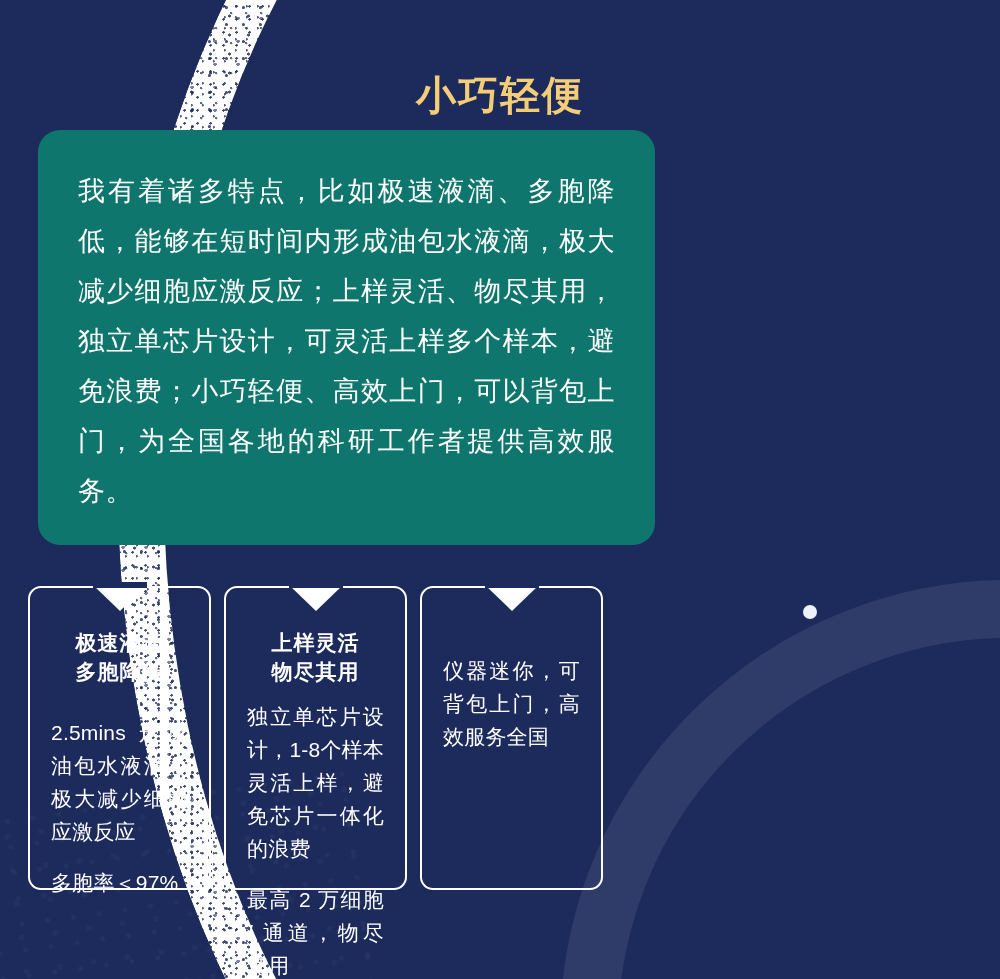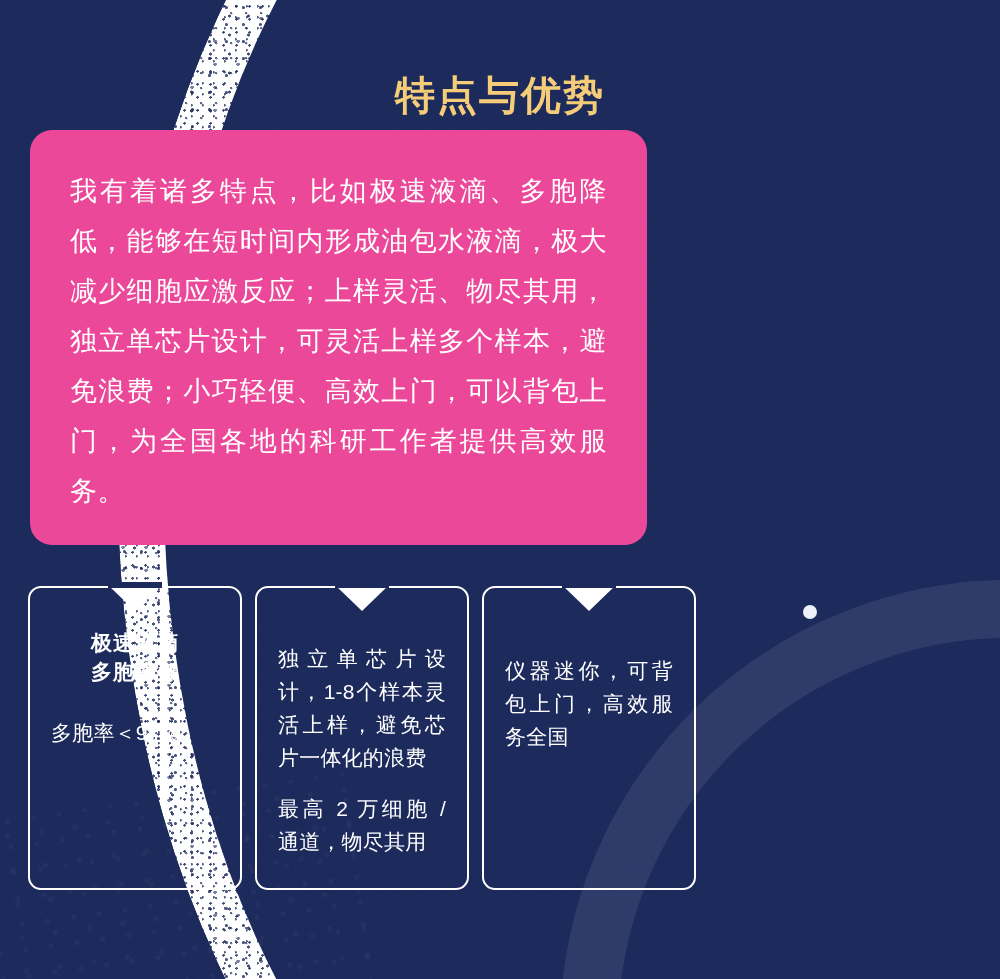--- a/index.html
+++ b/index.html
@@ -108,45 +108,45 @@
     font-size: 40px;
     font-weight: bold;
     letter-spacing: 2px;
     color: #f5cd78;
     z-index: 5;
   }
 
   
   .intro-panel {
     position: absolute;
-    left: 30px;
+    left: 38px;
     top: 130px;
     width: 617px;
     height: 415px;
-    background: #ec4899;
+    background: #0f766e;
     border-radius: 22px;
     box-sizing: border-box;
     padding: 36px 40px 0 40px;
     z-index: 4;
   }
   .intro-text {
     color: #ffffff;
     font-size: 27px;
     line-height: 50px;
     text-align: justify;
     text-align-last: left;
     letter-spacing: .5px;
   }
 
   
   .cards {
     position: absolute;
     left: 28px;
     top: 586px;
-    width: 668px;
+    width: 575px;
     height: 304px;
     display: flex;
     gap: 13px;
     z-index: 5;
   }
   .card {
     position: relative;
     flex: 1 1 0;
     border: 2px solid #ffffff;
     border-radius: 13px;
@@ -208,39 +208,42 @@
 
 <div id="page">
 
   <div class="bg-layer">
     <div class="arc-main"></div>
     <div class="arc-faint"></div>
     <div class="tex-bl"></div>
     <div class="dot-speck"></div>
   </div>
 
-  <div class="section-title">特点与优势</div>
+  <div class="section-title">小巧轻便</div>
 
   <div class="intro-panel">
     <div class="intro-text">我有着诸多特点，比如极速液滴、多胞降低，能够在短时间内形成油包水液滴，极大减少细胞应激反应；上样灵活、物尽其用，独立单芯片设计，可灵活上样多个样本，避免浪费；小巧轻便、高效上门，可以背包上门，为全国各地的科研工作者提供高效服务。</div>
   </div>
 
   <div class="cards">
 
     <div class="card card-1">
       <div class="card-notch"></div>
       <div class="card-title">极速液滴
 多胞降低</div>
       <div class="card-body">
+        <p class="card-para">2.5mins 形成油包水液滴，极大减少细胞应激反应</p>
         <p class="card-para">多胞率＜97%</p>
       </div>
     </div>
 
     <div class="card card-2">
       <div class="card-notch"></div>
+      <div class="card-title">上样灵活
+物尽其用</div>
       <div class="card-body">
         <p class="card-para">独立单芯片设计，1-8个样本灵活上样，避免芯片一体化的浪费</p>
         <p class="card-para">最高 2 万细胞 / 通道，物尽其用</p>
       </div>
     </div>
 
     <div class="card card-3">
       <div class="card-notch"></div>
       <div class="card-body">
         <p class="card-para">仪器迷你，可背包上门，高效服务全国</p>

